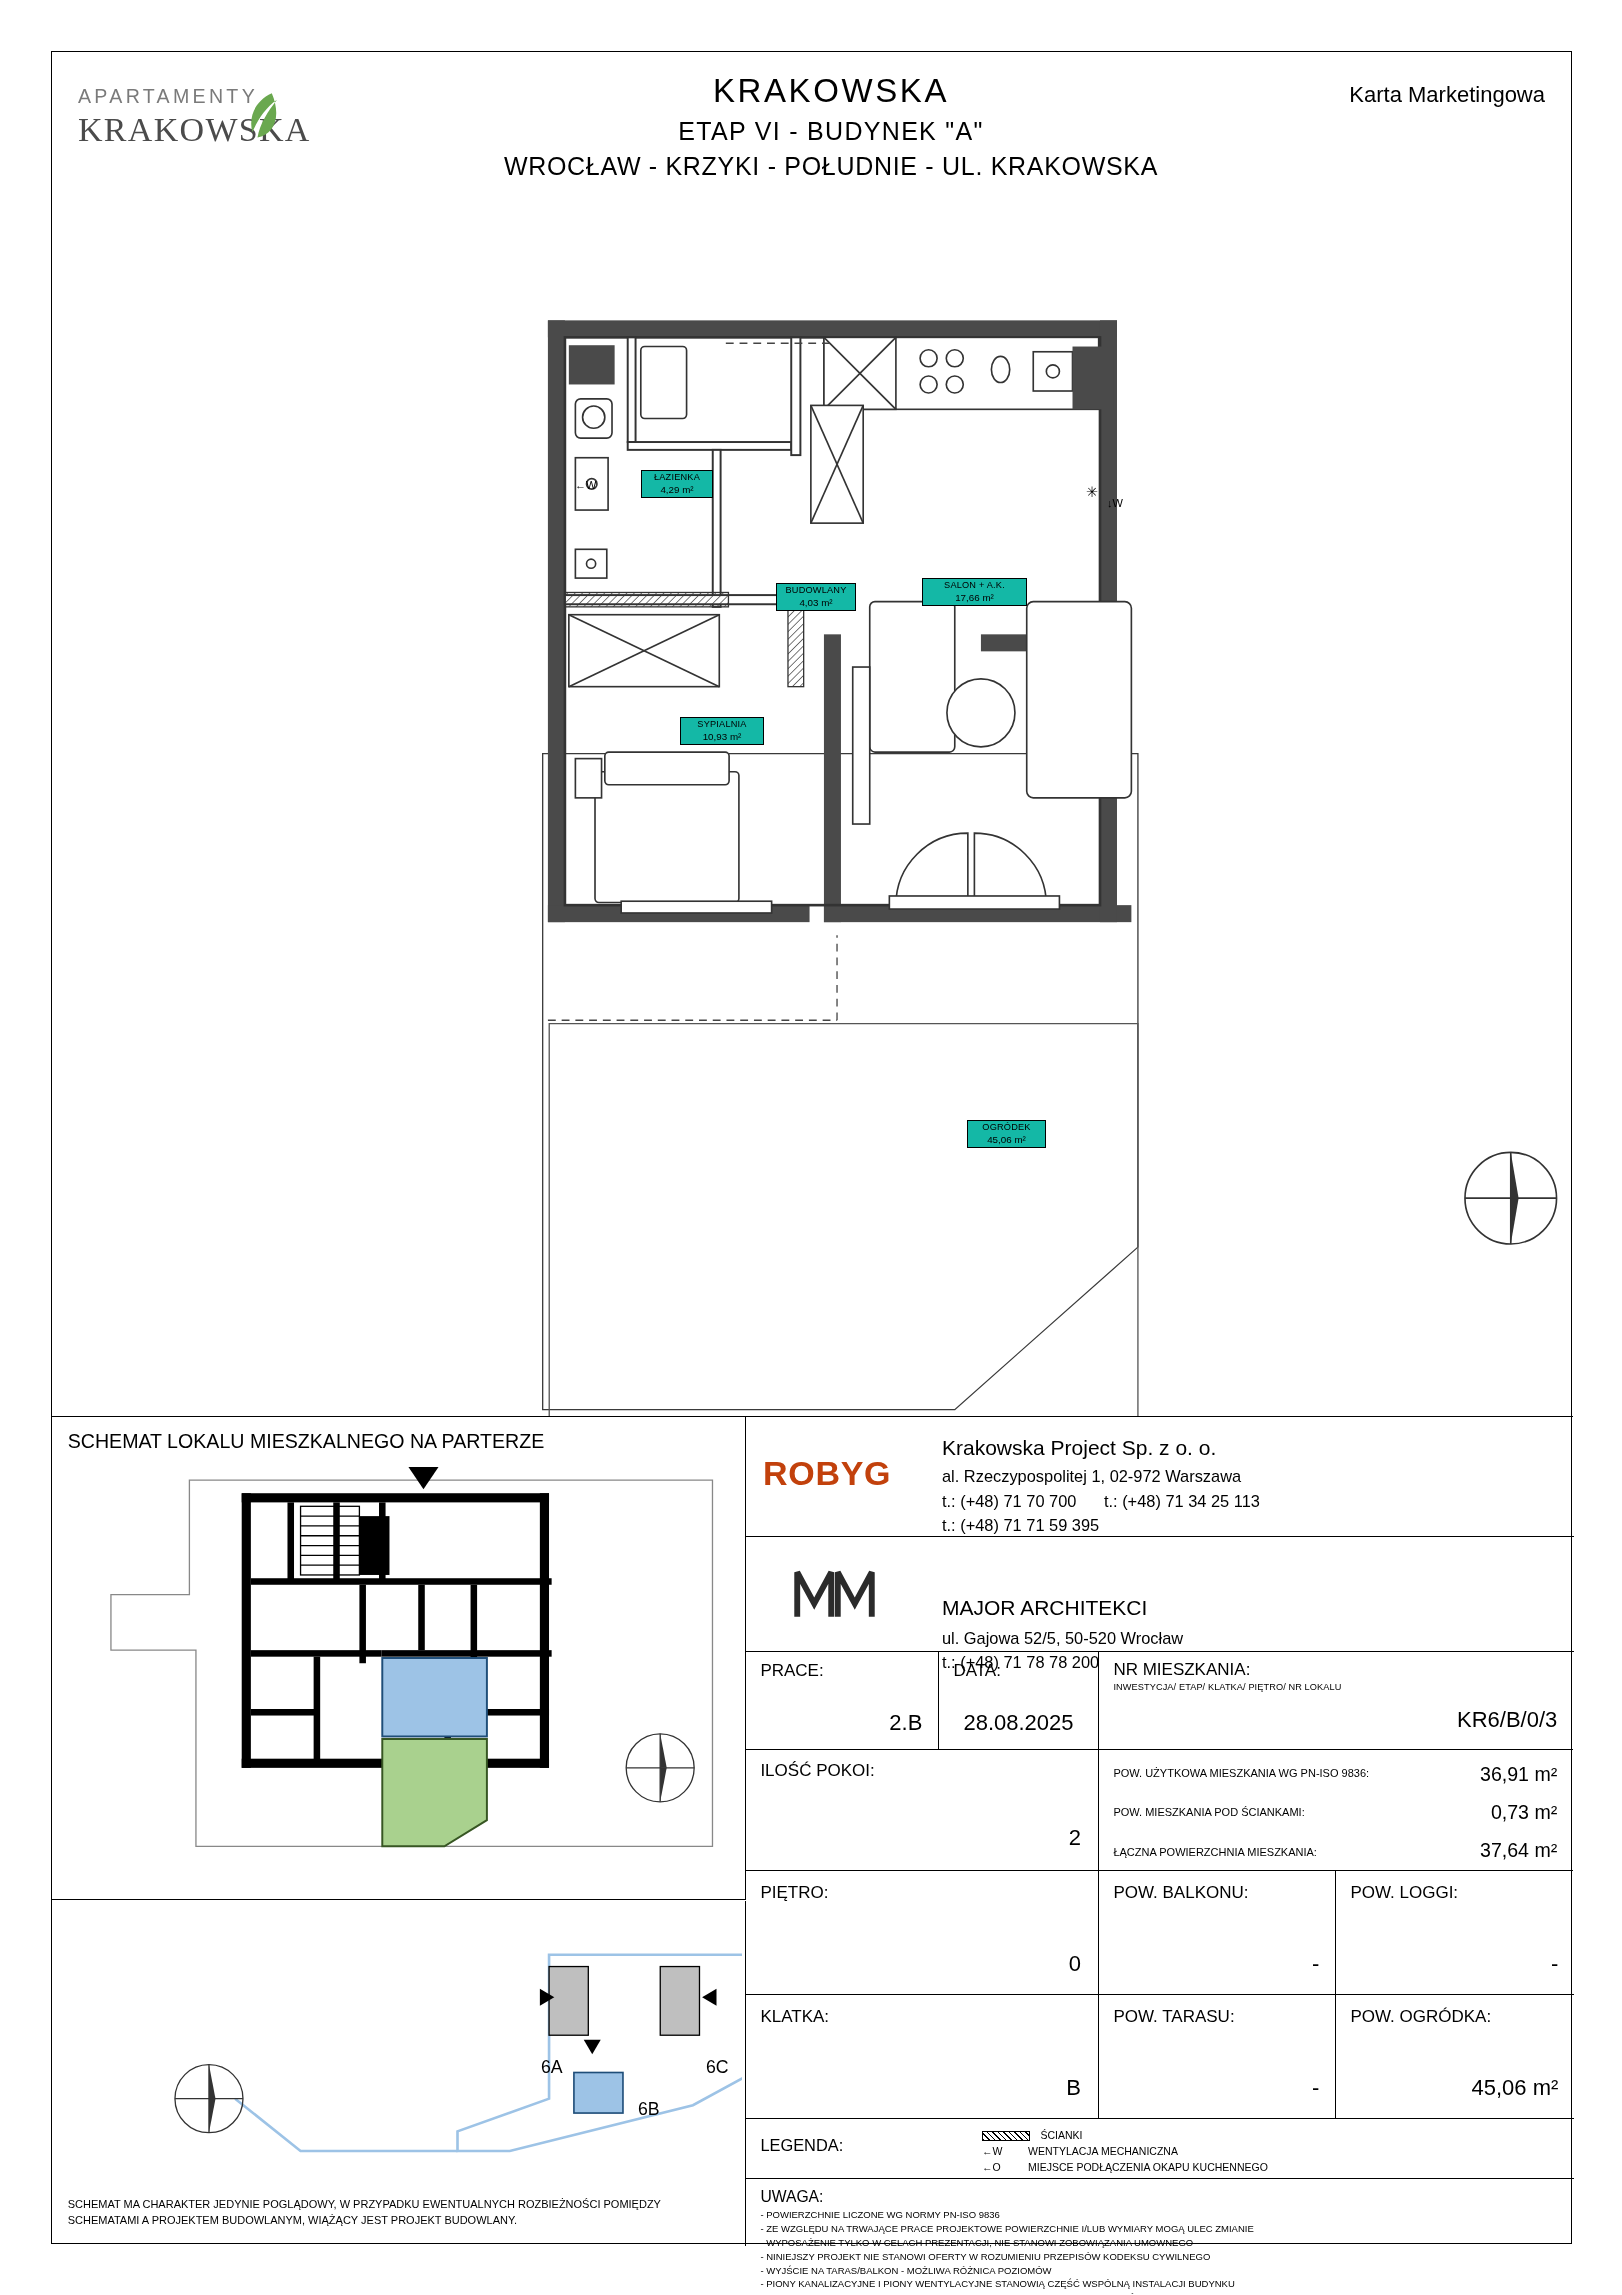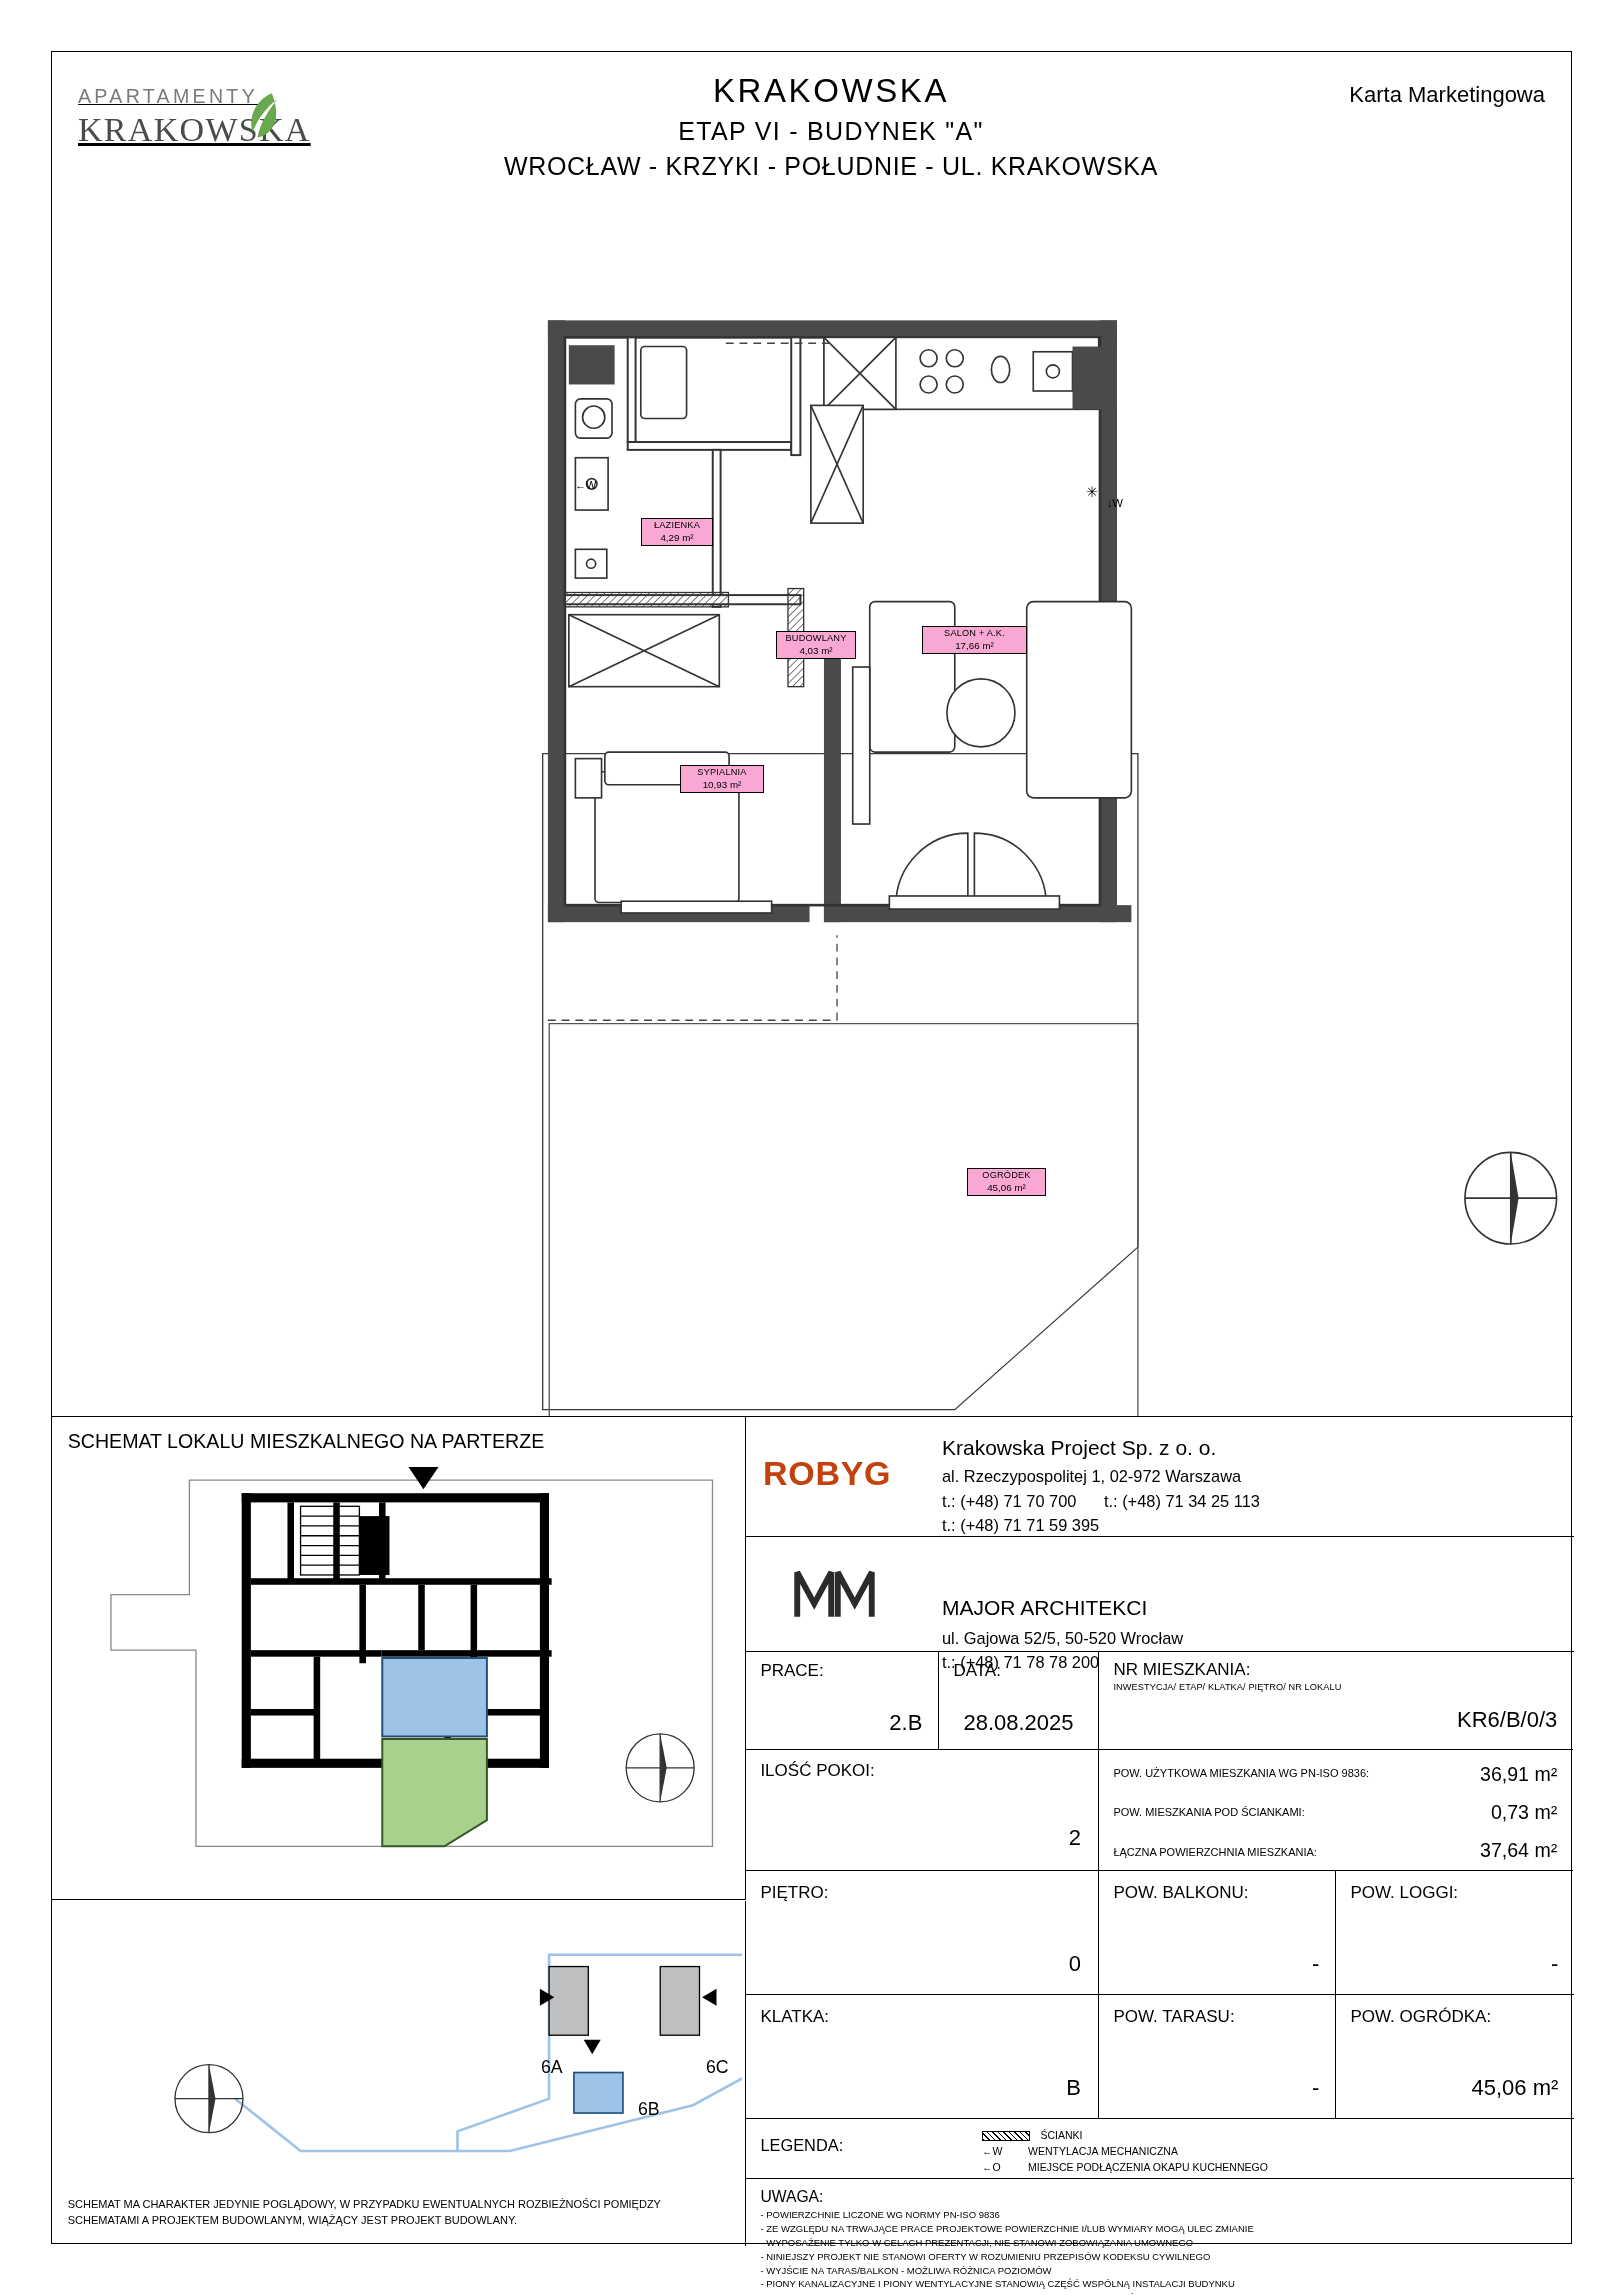--- a/index.html
+++ b/index.html
@@ -29,21 +29,20 @@
     position: absolute;
     left: 0; top: 0; right: 0;
     height: 131px;
   }
   .logo {
     position: absolute;
     left: 26px;
     top: 33px;
     width: 288px;
     height: 72px;
-    text-decoration: underline;
   }
   .logo-top {
     font-size: 19.6px;
     letter-spacing: 3.3px;
     color: #7a7a7a;
     font-family: "Liberation Sans", sans-serif;
   }
   .logo-bottom {
     font-size: 34px;
     letter-spacing: 1.3px;
@@ -96,27 +95,26 @@
     height: 1233px;
     border-bottom: 1.3px solid #000;
   }
   .plan-svg {
     position: absolute;
     left: 0; top: 0;
   }
   .room-label {
     position: absolute;
     border: 0.7px solid #000;
-    background: #f9a8d4;
+    background: #14b8a6;
     text-align: center;
     font-size: 9.8px;
     line-height: 1.25;
     padding: 1.3px 2.6px;
     box-sizing: border-box;
-    margin-top: 48px;
   }
   .room-label .rn { display:block; font-size: 9.2px; letter-spacing: 0.2px;}
   .room-label .ra { display:block; font-size: 9.8px; }
   
   .bl-top {
     position: absolute;
     left: 0;
     top: 1364px;
     width: 694px;
     height: 484px;

